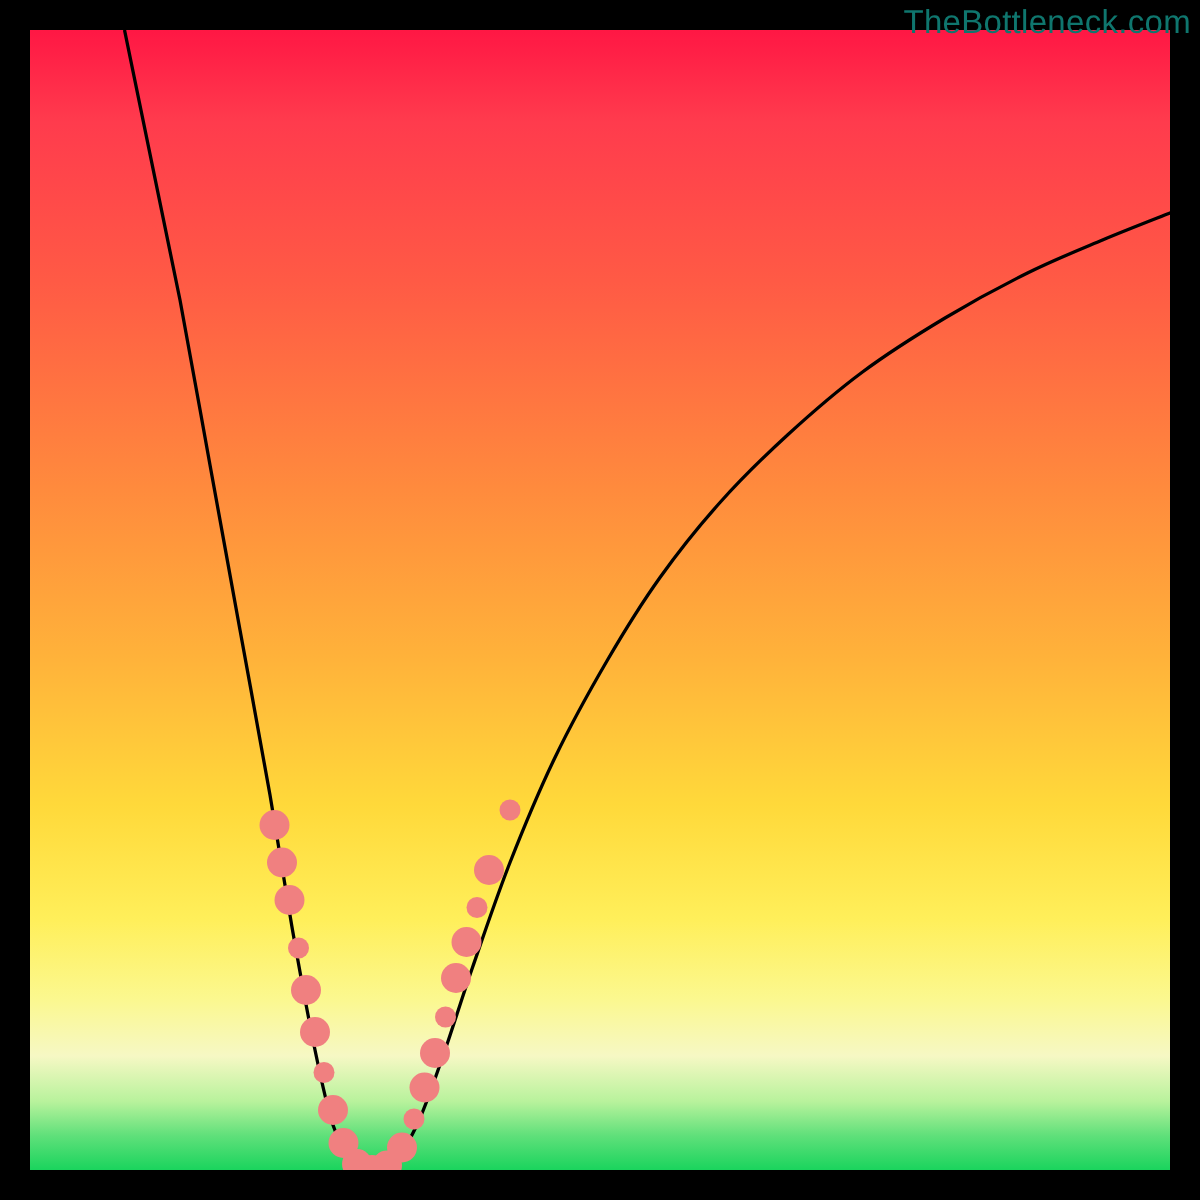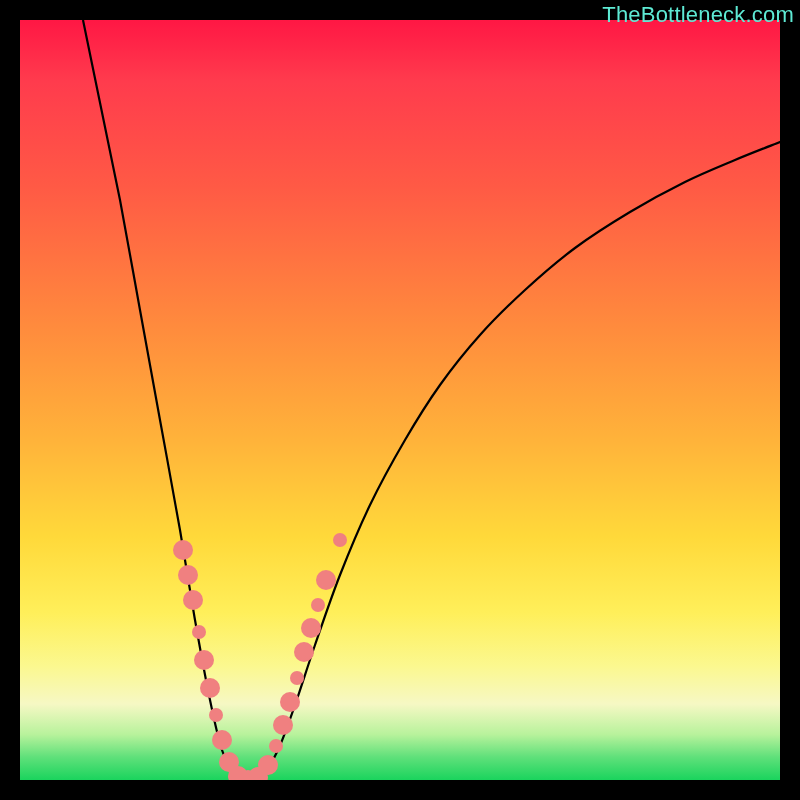--- a/index.html
+++ b/index.html
@@ -53,21 +53,21 @@
   }
   .curve-path {
     fill: none;
     stroke: #000;
     stroke-width: 2.2;
   }
   .watermark {
     position: absolute;
     top: 2px;
     right: 6px;
-    color: #5eead4;
+    color: #0f766e;
     font-size: 22px;
     font-weight: 500;
     letter-spacing: 0.2px;
     user-select: none;
     margin-left: 24px;
   }
 </style>
 </head>
 <body>
 

